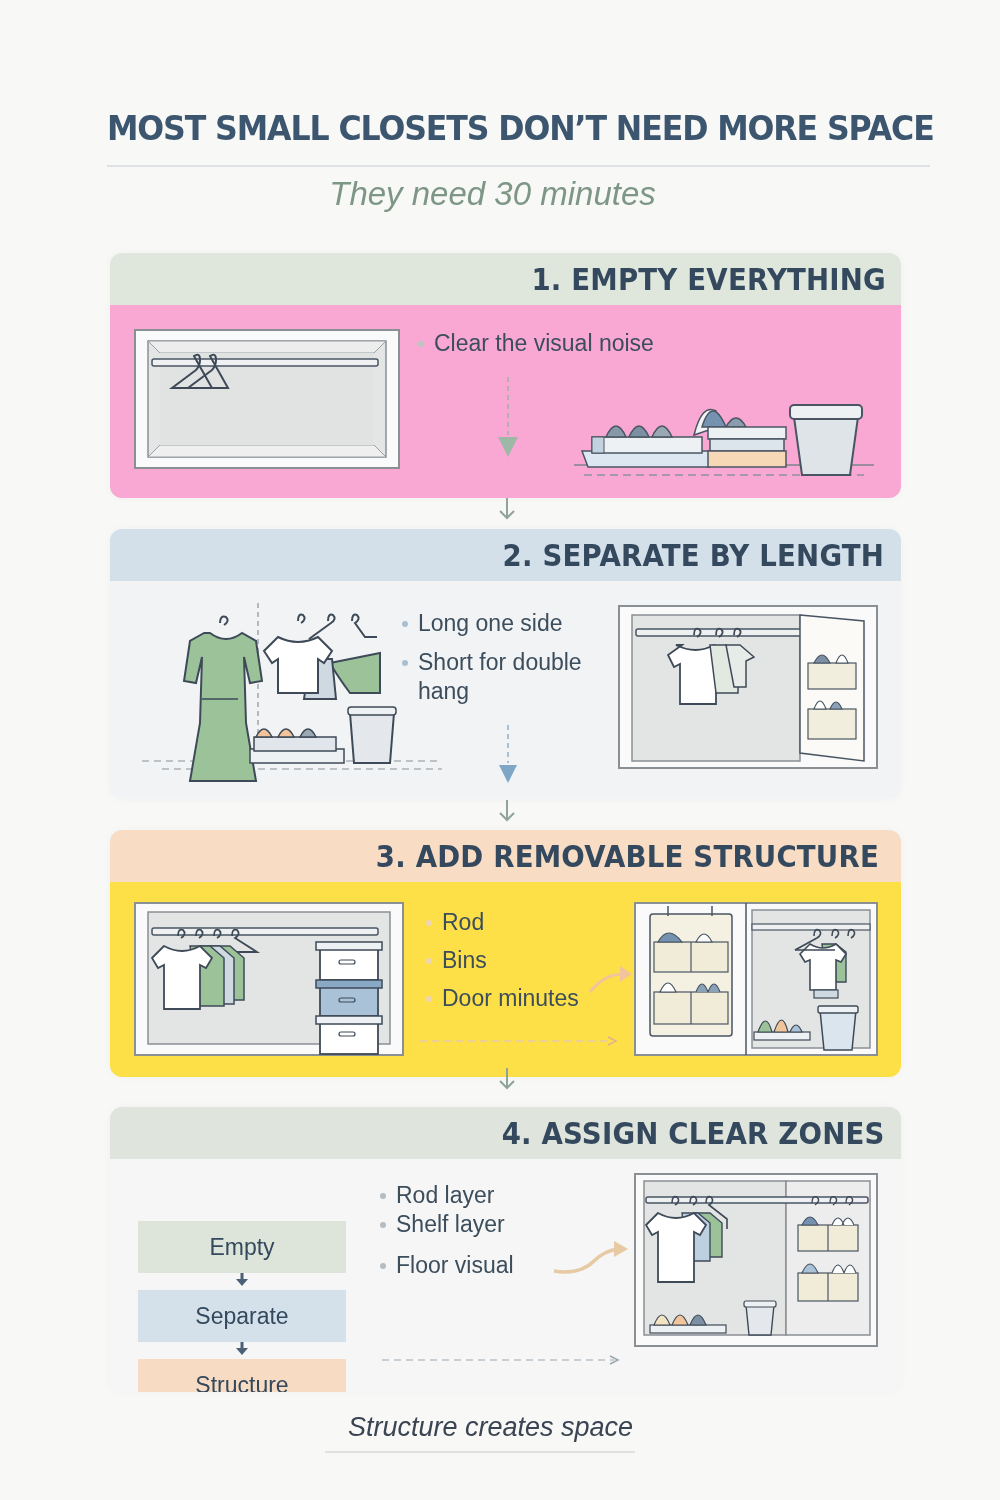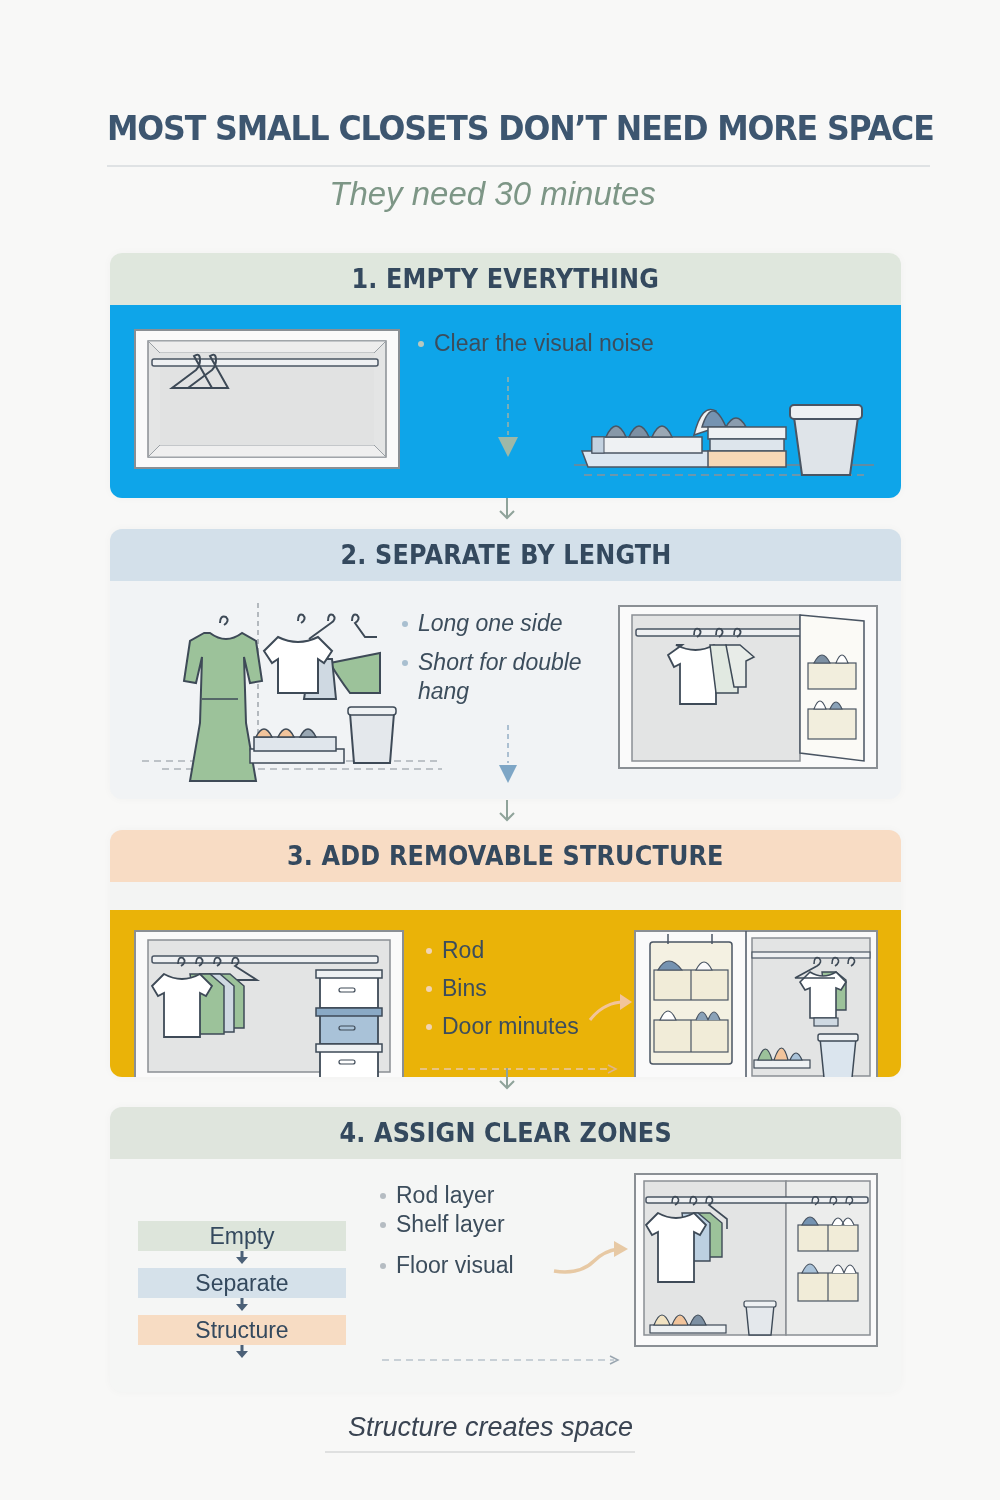--- a/index.html
+++ b/index.html
@@ -7,47 +7,47 @@
   body { font-family: "Liberation Sans", "DejaVu Sans", sans-serif; color: #34495e; position: relative; }
 
   .title { position: absolute; left: 107px; top: 108px; width: 825px; text-align: center;
     font-family: "DejaVu Sans", sans-serif; font-weight: bold; font-size: 34px; letter-spacing: -1.2px;
     color: #3d5670; transform: scaleX(0.93); transform-origin: left top; white-space: nowrap; }
   .title-rule { position: absolute; left: 107px; top: 165px; width: 823px; height: 2px; background: #dfe2e4; }
   .subtitle { position: absolute; left: 0; top: 175px; width: 985px; text-align: center;
     font-style: italic; font-size: 33px; color: #7d9686; }
 
   .card { position: absolute; left: 110px; width: 791px; border-radius: 12px; overflow: hidden; background: #f3f4f3; box-shadow: 0 0 10px rgba(0,0,0,0.03); }
-  .card-head { height: 52px; display: flex; align-items: center; justify-content: center;
-    font-family: "DejaVu Sans", sans-serif; font-weight: bold; font-size: 26px; letter-spacing: 0.2px; color: #34495e; }
+  .card-head { height: 52px; display: flex; align-items: center; justify-content: flex-end;
+    font-family: "DejaVu Sans", sans-serif; font-weight: bold; font-size: 30px; letter-spacing: 0.2px; color: #34495e; }
   .card-head span { transform: scaleX(0.92); display: inline-block; }
   .card-body { position: relative; }
 
   .c1 { top: 253px; height: 245px; }
   .c1 .card-head { background: #dfe7dd; }
-  .c1 .card-body { background: #0ea5e9; height: 193px; }
+  .c1 .card-body { background: #f9a8d4; height: 193px; }
   .c2 { top: 529px; height: 270px; }
   .c2 .card-head { background: #d3e0ea; }
-  .c2 .card-body { background: #f1f3f5; height: 218px; font-style: italic; }
+  .c2 .card-body { background: #f1f3f5; height: 218px; }
   .c3 { top: 830px; height: 247px; }
   .c3 .card-head { background: #f8dcc4; }
-  .c3 .card-body { background: #eab308; height: 195px; margin-top: 28px; }
+  .c3 .card-body { background: #fde047; height: 195px; }
   .c4 { top: 1107px; height: 285px; }
   .c4 .card-head { background: #dfe5dd; }
   .c4 .card-body { background: #f5f6f5; height: 233px; }
 
   .bullets { position: absolute; list-style: none; }
   .bullets li { position: relative; padding-left: 18px; font-size: 23px; color: #3c4d5c; line-height: 1.25; }
   .bullets li::before { content: ""; position: absolute; left: 2px; top: 12px; width: 6px; height: 6px; border-radius: 50%; background: var(--dot, #b9c6bf); }
 
   .illus { position: absolute; }
   .between-arrow { position: absolute; left: 497px; width: 20px; height: 26px; }
 
   .flow { position: absolute; left: 28px; top: 62px; width: 208px; }
-  .flow .step { height: 30px; display: flex; align-items: center; justify-content: center; font-size: 23px; color: #34495e; }
+  .flow .step { height: 52px; display: flex; align-items: center; justify-content: center; font-size: 23px; color: #34495e; }
   .flow .arrow { height: 17px; display: flex; justify-content: center; }
 
   .footer { position: absolute; left: 0; top: 1412px; width: 963px; text-align: center;
     font-style: italic; font-size: 27px; color: #3a4452; padding-left: 18px; }
   .footer-rule { position: absolute; left: 325px; top: 1451px; width: 310px; height: 2px; background: #dfe0e0; }
 </style>
 </head>
 <body>
 
 <div class="title">MOST SMALL CLOSETS DON’T NEED MORE SPACE</div>

